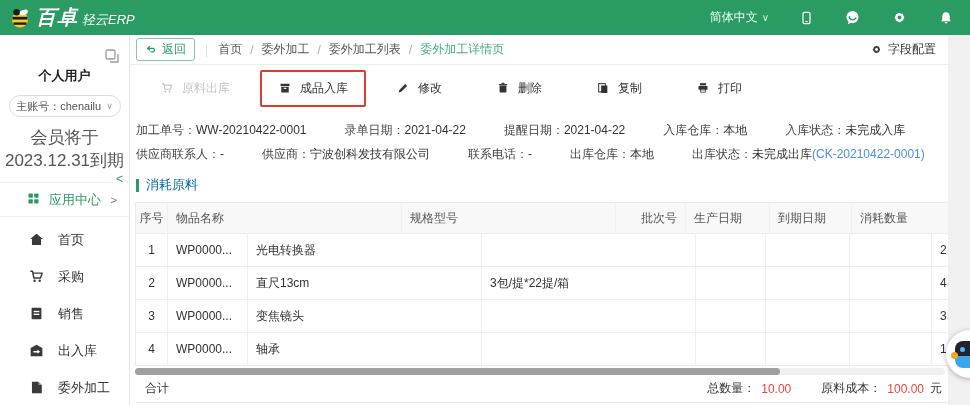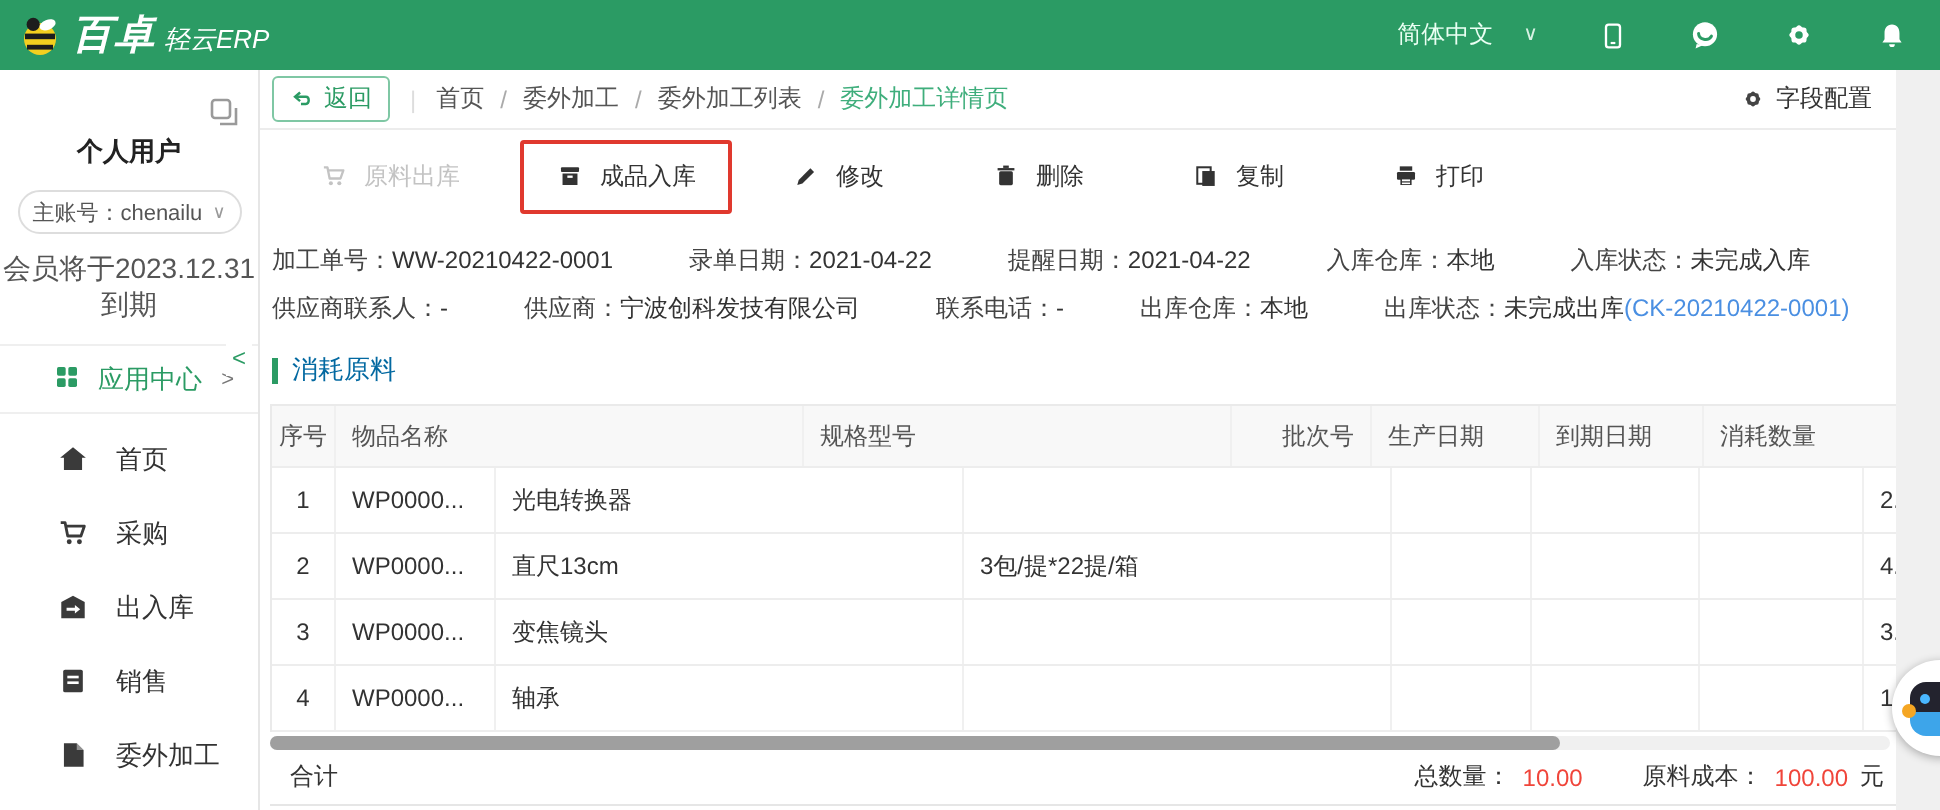--- a/index.html
+++ b/index.html
@@ -9,33 +9,33 @@
     font-size:12px; color:#333; background:#f0f0f0;
     position:relative; overflow:hidden;
   }
   
   .topbar { position:absolute; left:0; top:0; width:970px; height:35px;
     background:#2b9b64; display:flex; align-items:center; padding:0 16px 0 8px; }
   .logo { display:flex; align-items:center; gap:4px; }
   .logo-brand { color:#fff; font-size:20px; font-weight:bold; font-style:italic; letter-spacing:1px; }
   .logo-product { color:#fff; font-size:13px; font-style:italic; margin-top:4px; }
   .topbar-right { margin-left:auto; display:flex; align-items:center; gap:30px; }
-  .lang { color:#eafff3; display:flex; align-items:center; gap:15px; cursor:pointer; }
+  .lang { color:#eafff3; display:flex; align-items:center; gap:4px; cursor:pointer; }
   .lang .chev { font-size:10px; color:#d8f2e4; }
   .tb-icon { display:flex; align-items:center; cursor:pointer; }
   
   .sidebar { position:absolute; left:0; top:35px; width:130px; height:370px;
     background:#fff; border-right:1px solid #e6e6e6; }
   .layout-switch { position:absolute; right:8px; top:12px; }
   .user-type { text-align:center; font-size:13px; font-weight:bold; margin-top:32px; color:#222; }
   .account-pill { margin:10px auto 0; width:112px; height:22px; border:1px solid #ddd;
     border-radius:12px; display:flex; align-items:center; justify-content:center; gap:5px;
     font-size:11px; color:#555; cursor:pointer; background:#fff; }
   .account-pill .chev { font-size:9px; color:#999; }
-  .expiry { text-align:center; font-size:14px; color:#555; margin-top:9px; padding-bottom:10px;
+  .expiry { text-align:center; font-size:17px; color:#555; margin-top:9px; padding-bottom:10px;
     border-bottom:1px solid #efefef; }
   .app-center { height:34px; display:flex; align-items:center; padding:0 12px 0 26px;
     color:#2b9b64; font-size:13px; gap:8px; border-bottom:1px solid #efefef; cursor:pointer; }
   .app-center .arrow { margin-left:auto; color:#777; font-size:11px; }
   .menu { margin-top:4px; }
   .menu-item { height:37px; display:flex; align-items:center; gap:13px; padding-left:28px;
     color:#333; font-size:13px; cursor:pointer; }
   .menu-item .mi-icon { color:#3a3a3a; display:flex; }
   .collapse-handle { position:absolute; left:113px; top:170px; color:#2b9b64; font-size:12px;
     background:#fff; padding:2px 3px; cursor:pointer; }
@@ -199,35 +199,35 @@
             <path d="M2.5 3.5 H4.8 L6.2 10.6 H13.2 L15 5.4 H5.2" fill="none" stroke="currentColor" stroke-width="1.5" stroke-linejoin="round"></path>
             <circle cx="7" cy="13.6" r="1.3" fill="currentColor"></circle>
             <circle cx="12.4" cy="13.6" r="1.3" fill="currentColor"></circle>
           </svg>
       </span>
       <span>采购</span>
     </div>
     <div class="menu-item">
       <span class="mi-icon">
         <svg width="17" height="17" viewBox="0 0 18 18">
-            <path d="M2.8 6.4 L9 3 L15.2 6.4 L15.2 15 L2.8 15 Z" fill="currentColor"></path>
-            <path d="M5.6 9.4 L10 9.4 L10 7.9 L12.8 10.2 L10 12.5 L10 11 L5.6 11 Z" fill="#fff"></path>
-          </svg>
-      </span>
-      <span>出入库</span>
-    </div>
-    <div class="menu-item">
-      <span class="mi-icon">
-        <svg width="17" height="17" viewBox="0 0 18 18">
             <rect x="3.8" y="3" width="10.4" height="12" rx="1" fill="currentColor"></rect>
             <rect x="6" y="6.2" width="6" height="1.4" fill="#fff"></rect>
             <rect x="6" y="9.2" width="6" height="1.4" fill="#fff"></rect>
           </svg>
       </span>
       <span>销售</span>
+    </div>
+    <div class="menu-item">
+      <span class="mi-icon">
+        <svg width="17" height="17" viewBox="0 0 18 18">
+            <path d="M2.8 6.4 L9 3 L15.2 6.4 L15.2 15 L2.8 15 Z" fill="currentColor"></path>
+            <path d="M5.6 9.4 L10 9.4 L10 7.9 L12.8 10.2 L10 12.5 L10 11 L5.6 11 Z" fill="#fff"></path>
+          </svg>
+      </span>
+      <span>出入库</span>
     </div>
     <div class="menu-item">
       <span class="mi-icon">
         <svg width="17" height="17" viewBox="0 0 18 18">
             <path d="M4.2 2.8 L11 2.8 L14.6 6.4 L14.6 15.2 L4.2 15.2 Z" fill="currentColor"></path>
             <path d="M11 2.8 L14.6 6.4 L11 6.4 Z" fill="#fff" opacity="0.45"></path>
           </svg>
       </span>
       <span>委外加工</span>
     </div>

